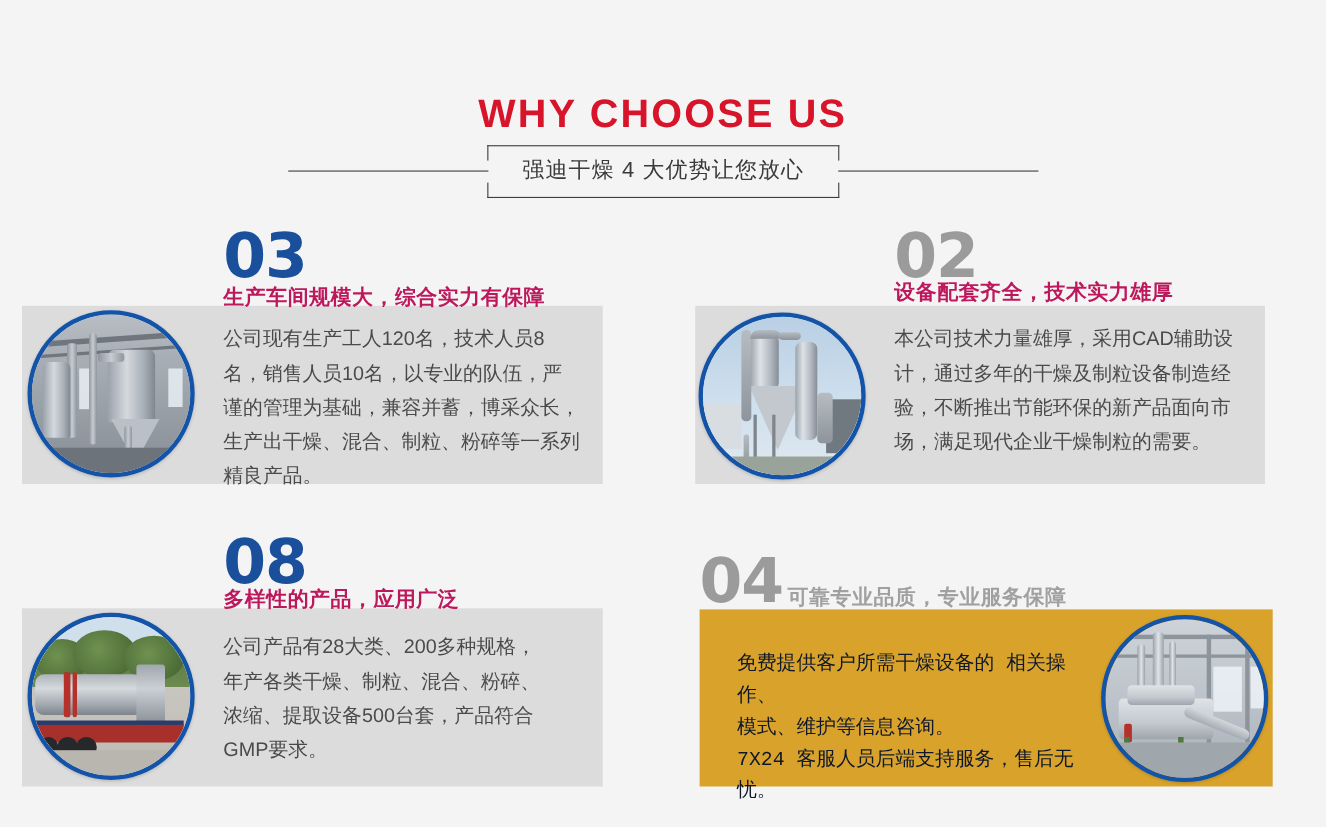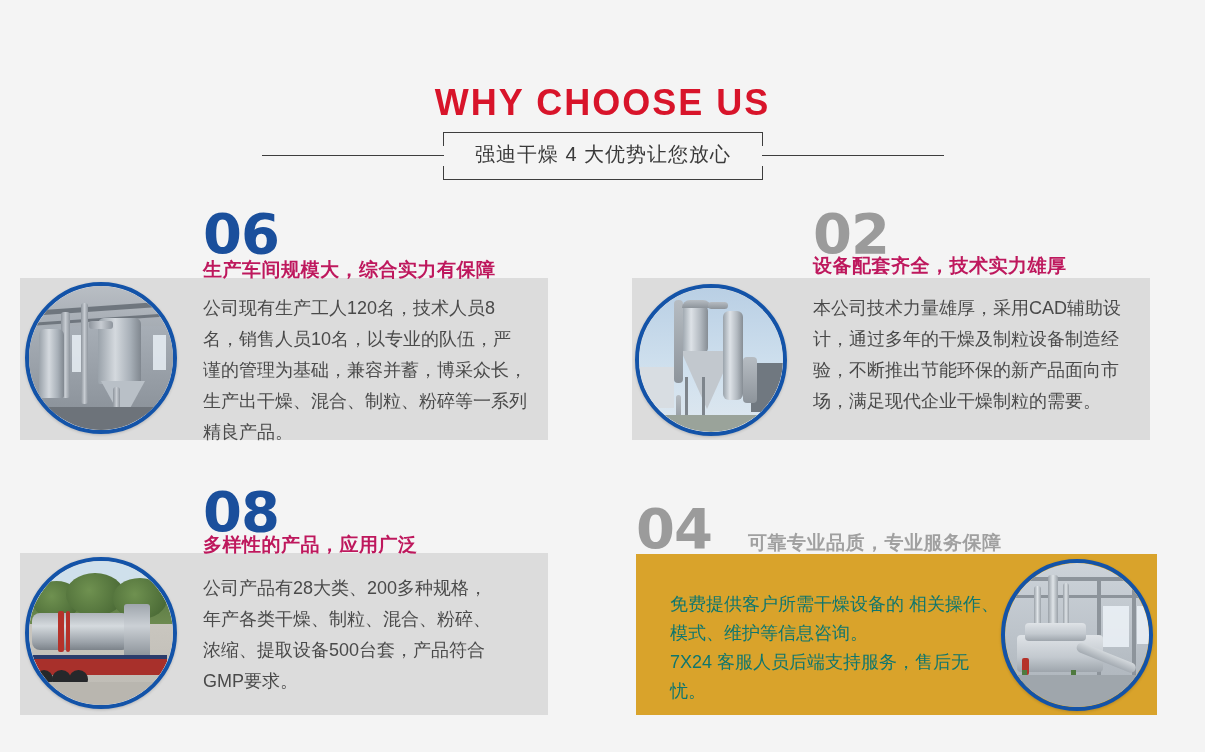--- a/index.html
+++ b/index.html
@@ -70,21 +70,21 @@
     position:absolute;background:#dcdcdc;z-index:2;
   }
   .panel.gold{background:#d9a32b;}
 
   .body-txt{
     position:absolute;z-index:4;
     font-size:18px;line-height:31px;
     color:#4a4a4a;
     white-space:pre-line;
   }
-  .body-txt.white{color:#0f766e;}
+  .body-txt.white{color:#0f172a;font-family:Liberation Mono, monospace;}
 
   
   .photo{
     position:absolute;border-radius:50%;
     border:4px solid #1353a8;
     box-sizing:border-box;overflow:hidden;
     z-index:5;
     box-shadow:0 1px 3px rgba(0,0,0,.18);
   }
   .photo .inner{position:absolute;left:0;top:0;right:0;bottom:0;overflow:hidden;border-radius:50%;}
@@ -147,21 +147,21 @@
       <span class="edge e-bot"></span>
       <span class="edge e-l-t"></span>
       <span class="edge e-l-b"></span>
       <span class="edge e-r-t"></span>
       <span class="edge e-r-b"></span>
       <div class="hdr-sub">强迪干燥 4 大优势让您放心</div>
     </div>
   </div>
 
   <div class="card">
-    <div class="num blue" style="left:203px;top:170px;">06</div>
+    <div class="num blue" style="left:203px;top:170px;">03</div>
     <div class="panel" style="left:20px;top:240px;width:528px;height:162px;"></div>
     <div class="sub orange" style="left:203px;top:219px;">生产车间规模大，综合实力有保障</div>
     <div class="body-txt" style="left:203px;top:255px;width:330px;">公司现有生产工人120名，技术人员8
 名，销售人员10名，以专业的队伍，严
 谨的管理为基础，兼容并蓄，博采众长，
 生产出干燥、混合、制粒、粉碎等一系列
 精良产品。</div>
 
     <div class="photo" style="left:25px;top:244px;width:152px;height:152px;">
       <div class="inner">
@@ -242,21 +242,21 @@
           <div class="wheel" style="left:28%;top:76%;width:13%;height:13%;"></div>
           <div class="road"></div>
         </div>
       </div>
     </div>
   </div>
 
   <div class="card">
     <div class="num gray" style="left:636px;top:465px;">04</div>
     <div class="panel gold" style="left:636px;top:516px;width:521px;height:161px;"></div>
-    <div class="sub gray" style="left:748px;top:492px;">可靠专业品质，专业服务保障</div>
+    <div class="sub gray" style="left:716px;top:492px;">可靠专业品质，专业服务保障</div>
     <div class="body-txt white" style="left:670px;top:552px;width:330px;line-height:29px;">免费提供客户所需干燥设备的 相关操作、
 模式、维护等信息咨询。
 7X24 客服人员后端支持服务，售后无忧。</div>
 
     <div class="photo" style="left:1001px;top:521px;width:152px;height:152px;">
       <div class="inner">
         <div class="sc scD">
           <div class="beam" style="left:0;top:10%;width:100%;height:4px;"></div>
           <div class="beam" style="left:0;top:22%;width:100%;height:3px;"></div>
           <div class="beam" style="left:64%;top:10%;width:4px;height:70%;"></div>

